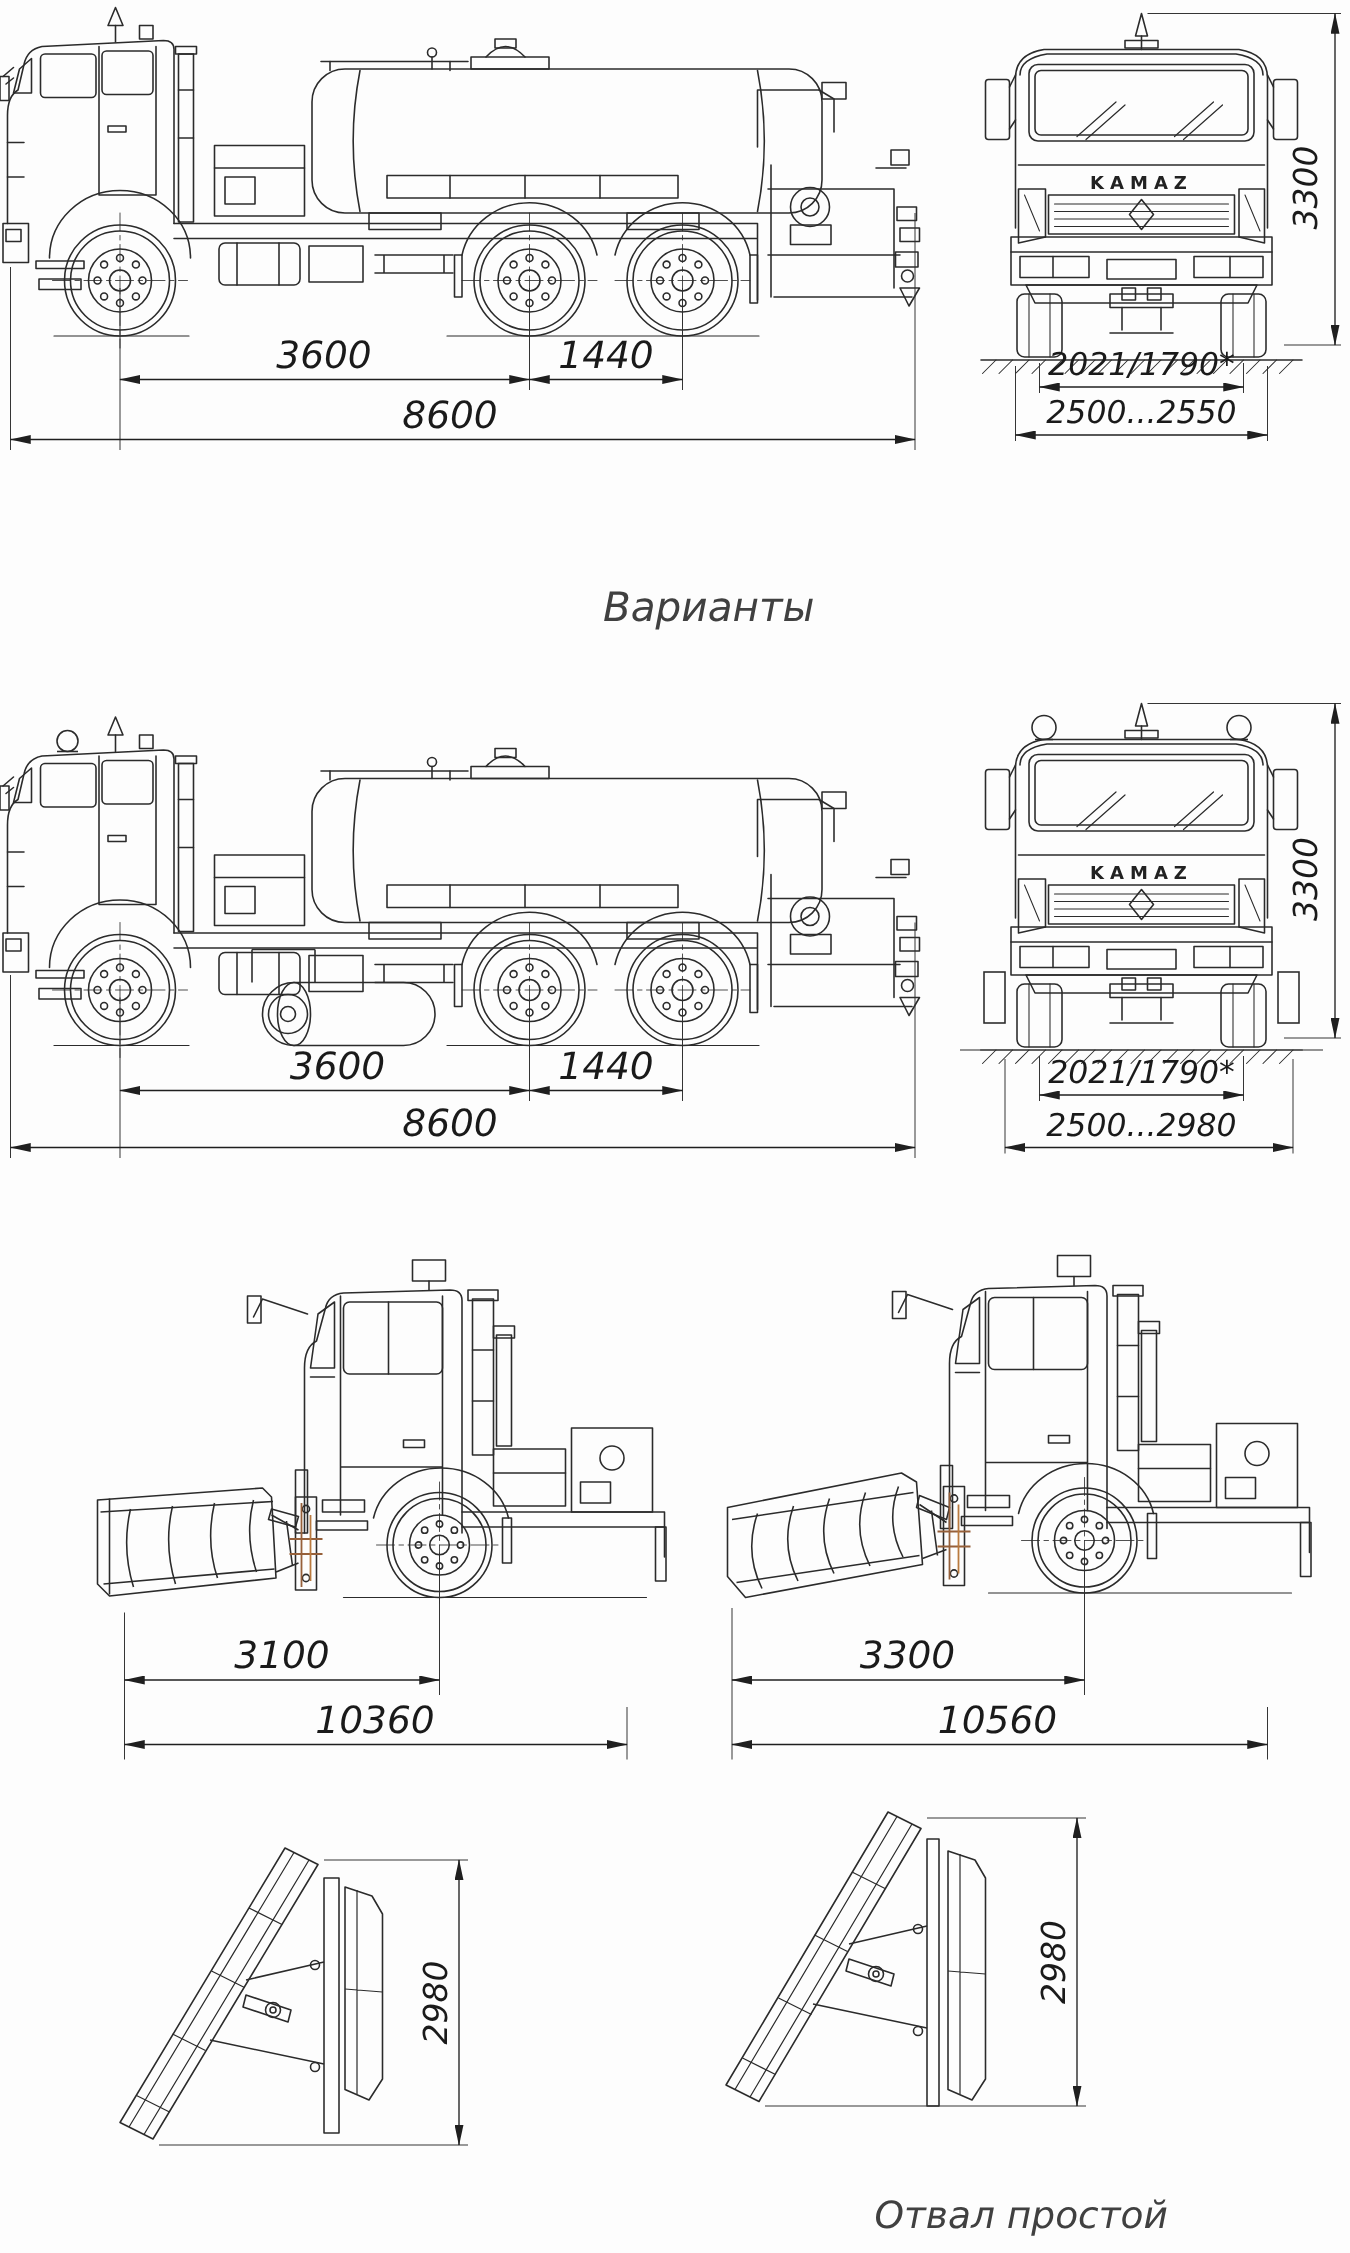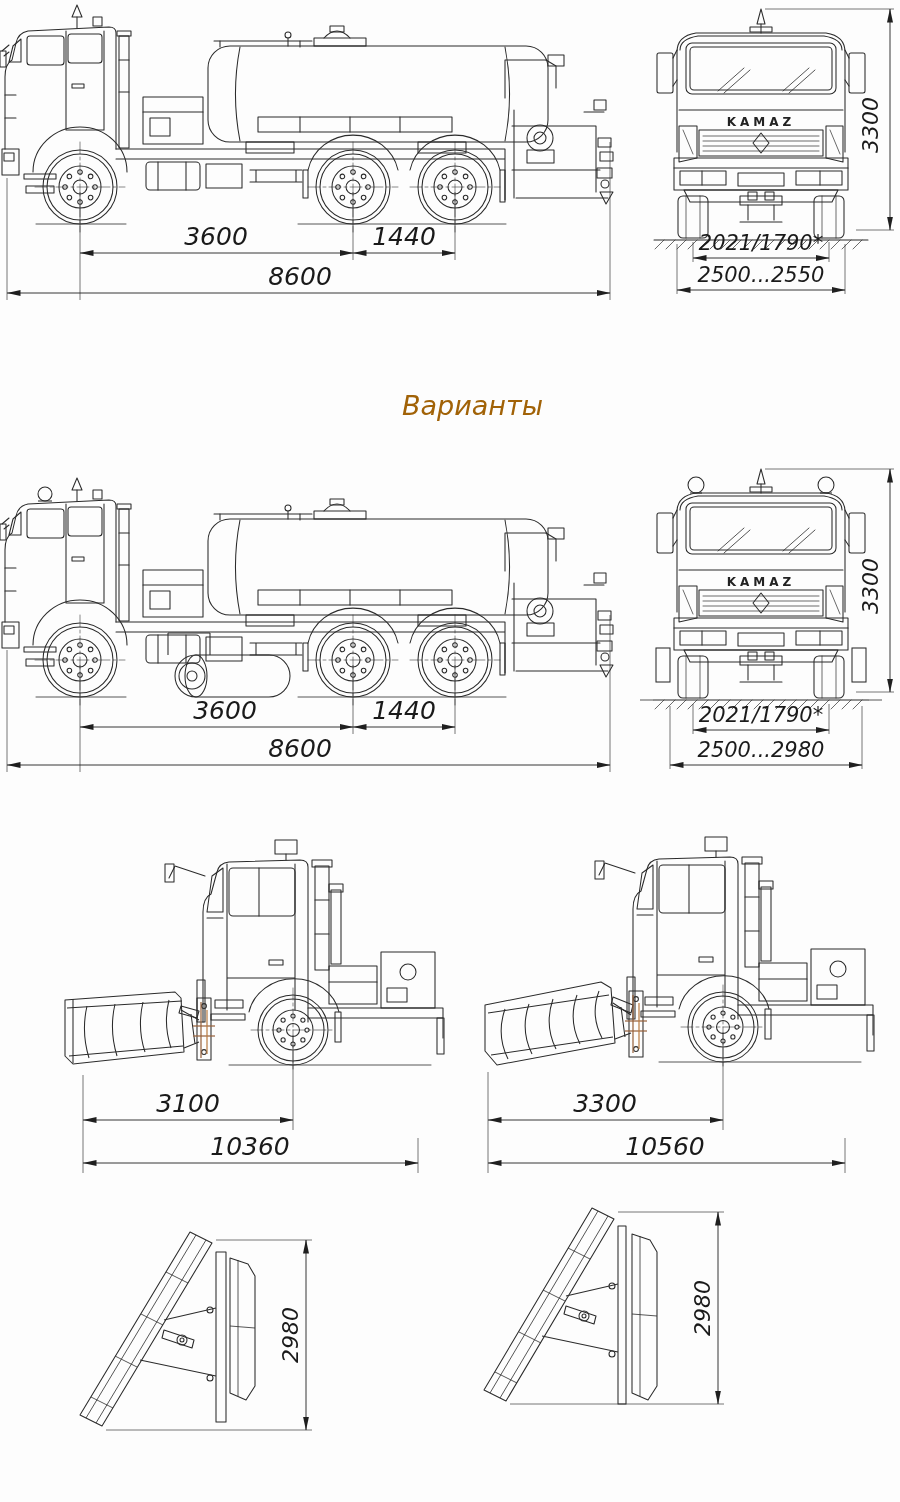--- a/index.html
+++ b/index.html
@@ -1,19 +1,19 @@
 <!DOCTYPE html>
 <html><head>
 <meta charset="utf-8">
 <style>
   html,body{margin:0;padding:0;background:#ffffff;}
   .page{position:relative;width:900px;height:1502px;background:#fdfdfd;overflow:hidden;
         font-family:"DejaVu Sans",sans-serif;}
   svg.view{position:absolute;overflow:visible;}
-  .caption{position:absolute;font-style:italic;color:#a16207;white-space:nowrap;}
+  .caption{position:absolute;font-style:italic;color:#404040;white-space:nowrap;}
   .caption.variants{font-size:27px;}
   .caption.blade{font-size:25px;}
   text.dim{font-style:italic;fill:#1a1a1a;font-family:"DejaVu Sans",sans-serif;stroke:none;}
   .dbig{font-size:25px;}
   .dmed{font-size:21px;}
   .dsm{font-size:22px;}
   .dl{stroke:#1f1f1f;stroke-width:0.9;fill:none;}
   .ext{stroke:#2f2f2f;stroke-width:0.65;fill:none;}
 </style>
 </head>
@@ -381,14 +381,15 @@
     <circle cx="152" cy="96" r="3"></circle>
         <circle cx="152" cy="164" r="3"></circle>
   </g>
   <g>
     <path class="ext" d="M158,22 H264 M50,214 H264"></path>
     <line class="dl" x1="258" y1="22" x2="258" y2="214" marker-start="url(#ar)" marker-end="url(#ar)"></line>
     <text class="dim dsm" x="250" y="118" text-anchor="middle" transform="rotate(-90 250 118)">2980</text>
   </g>
 </svg>
 
+<div class="caption blade" style="left:583px;top:1462px">Отвал простой</div>
 
 </div>
 
 </body></html>

